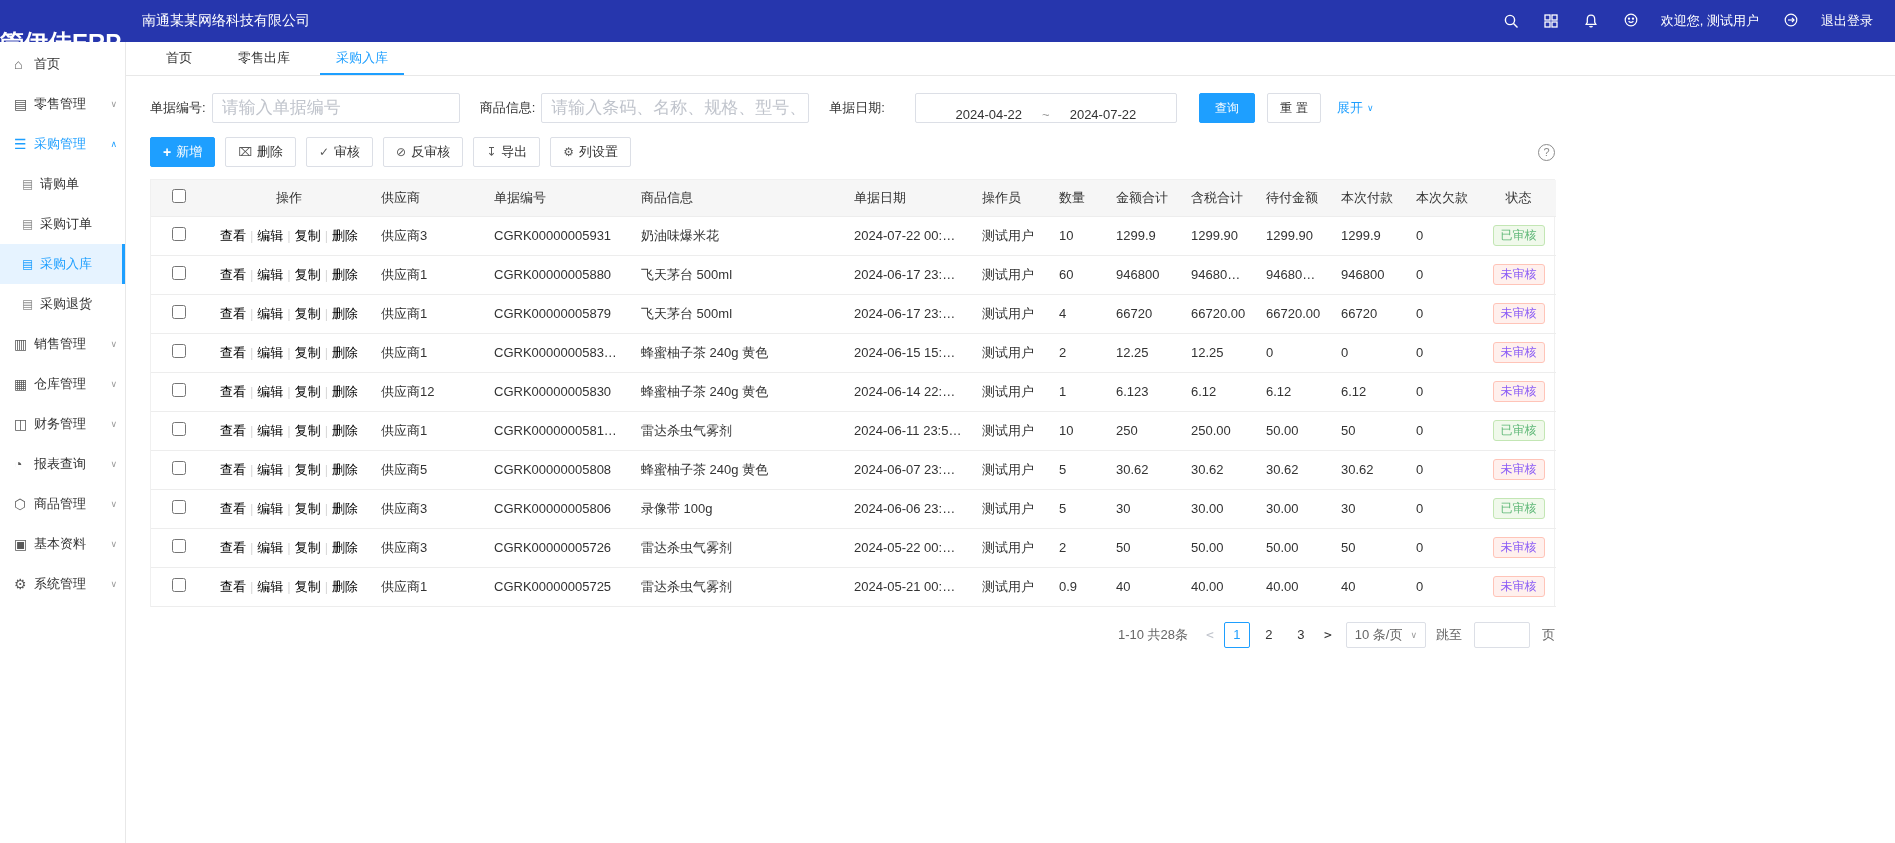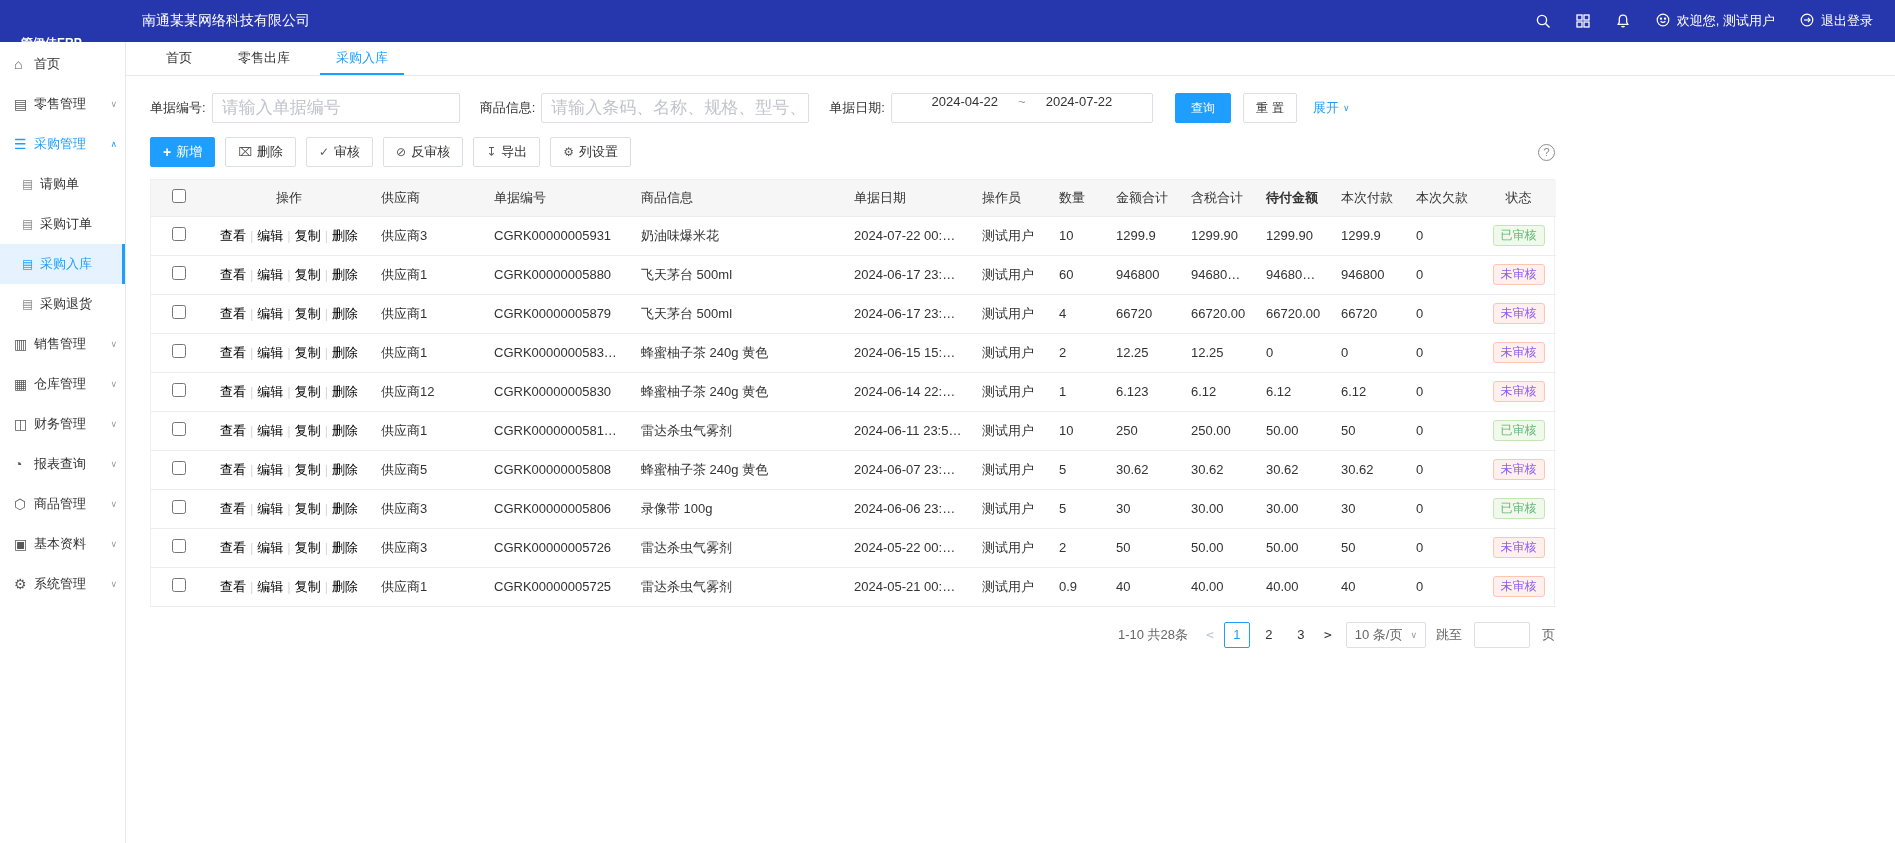--- a/index.html
+++ b/index.html
@@ -1,25 +1,25 @@
 <!DOCTYPE html>
 <html><head>
 <meta charset="utf-8">
 <style>
   * { margin:0; padding:0; box-sizing:border-box; }
   html,body { width:1895px; height:843px; }
   body { font-family:"Liberation Sans","DejaVu Sans",sans-serif; font-size:13px; color:#333; background:#fff; overflow:hidden; position:relative; }
 
   
   .topbar { position:absolute; top:0; left:0; width:100%; height:42px; background:#2636ad; color:#fff; display:flex; align-items:center; z-index:20; }
-  .logo { width:126px; padding-left:21px; font-size:12px; font-weight:700; white-space:nowrap;margin-top:44px; }
+  .logo { width:126px; padding-left:0; font-size:24px; font-weight:700; white-space:nowrap;margin-top:44px; }
   .company { margin-left:16px; font-size:14px; }
   .topbar-right { margin-left:auto; display:flex; align-items:center; gap:24px; padding-right:22px; }
   .top-icon { display:flex; align-items:center; cursor:pointer; }
-  .top-link { display:flex; align-items:center; gap:6px; font-size:13px; cursor:pointer; white-space:nowrap; }
+  .top-link { display:flex; align-items:center; gap:22px; font-size:13px; cursor:pointer; white-space:nowrap; }
 
   
   .sidebar { position:absolute; top:42px; left:0; bottom:0; width:126px; background:#fff; border-right:1px solid #e8e8e8; padding-top:2px; z-index:10; }
   .side-item { height:40px; display:flex; align-items:center; padding:0 8px 0 14px; cursor:pointer; }
   .side-item .glyph { width:20px; font-size:14px; color:#595959; flex:none; }
   .side-item .chev { margin-left:auto; font-size:9px; color:#999; }
   .side-item.section-active, .side-item.section-active .glyph, .side-item.section-active .chev { color:#1E9FFF; }
   .side-sub-item { height:40px; display:flex; align-items:center; padding-left:22px; cursor:pointer; color:#333; }
   .side-sub-item .glyph { width:18px; font-size:12px; color:#8c8c8c; flex:none; }
   .side-sub-item.active { background:#e6f3ff; color:#1E9FFF; border-right:3px solid #1E9FFF; }
@@ -30,21 +30,21 @@
   .tabbar { height:34px; border-bottom:1px solid #e8e8e8; display:flex; align-items:stretch; padding-left:24px; }
   .tab { display:flex; align-items:center; padding:0 16px; margin-right:14px; cursor:pointer; border-bottom:2px solid transparent; color:#333; }
   .tab.active { color:#1E9FFF; border-bottom-color:#1E9FFF; }
 
   
   .filterbar { display:flex; align-items:center; padding:17px 24px 10px; }
   .flabel { white-space:nowrap; margin-right:6px; }
   .flabel.gap { margin-left:20px; }
   .finput { height:30px; border:1px solid #dcdfe6; border-radius:2px; padding:0 9px; font-size:17px; color:#333; outline:none; font-family:inherit; }
   .finput::placeholder { color:#c0c4cc; }
-  .daterange { height:30px; width:262px; border:1px solid #dcdfe6; border-radius:2px; display:flex; align-items:flex-start; justify-content:center; gap:20px; cursor:pointer; }
+  .daterange { height:30px; width:262px; border:1px solid #dcdfe6; border-radius:2px; display:flex; align-items:flex-end; justify-content:center; gap:20px; cursor:pointer;margin-left:24px; }
   .dsep { color:#999; }
   .btn { height:30px; border-radius:2px; font-size:12px; cursor:pointer; font-family:inherit; }
   .btn.search { margin-left:22px; padding:0 15px; background:#1E9FFF; border:1px solid #1E9FFF; color:#fff; }
   .btn.reset { margin-left:12px; padding:4px 12px; background:#fff; border:1px solid #dcdfe6; color:#333; letter-spacing:4px; padding-right:8px; }
   .expand-link { margin-left:16px; color:#1E9FFF; cursor:pointer; display:flex; align-items:center; gap:4px; white-space:nowrap; }
   .expand-link .chev { font-size:9px; }
 
   
   .toolbar { display:flex; align-items:center; padding:4px 0 12px; margin-left:24px; width:1405px; }
   .tb-group { display:inline-flex; gap:10px; }
@@ -264,21 +264,21 @@
             <th class="al-center" style="width: 56px;"><input type="checkbox" style=""></th>
             <th class="al-center" style="width: 164px;">操作</th>
             <th style="width: 113px;">供应商</th>
             <th style="width: 147px;">单据编号</th>
             <th style="width: 213px;">商品信息</th>
             <th style="width: 128px;">单据日期</th>
             <th style="width: 77px;">操作员</th>
             <th style="width: 57px;">数量</th>
             <th style="width: 75px;">金额合计</th>
             <th style="width: 75px;">含税合计</th>
-            <th style="width: 75px; font-weight: bold;">待付金额</th>
+            <th style="width: 75px;">待付金额</th>
             <th style="width: 75px;">本次付款</th>
             <th style="width: 75px;">本次欠款</th>
             <th class="al-center" style="width: 75px;">状态</th>
           </tr>
         </thead>
       <tbody>
           <tr>
             <td class="al-center"><input type="checkbox" style=""></td>
             <td class="al-center"><a class="alink">查看</a><span class="sep">|</span><a class="alink">编辑</a><span class="sep">|</span><a class="alink">复制</a><span class="sep">|</span><a class="alink">删除</a></td>
             <td>供应商3</td>

